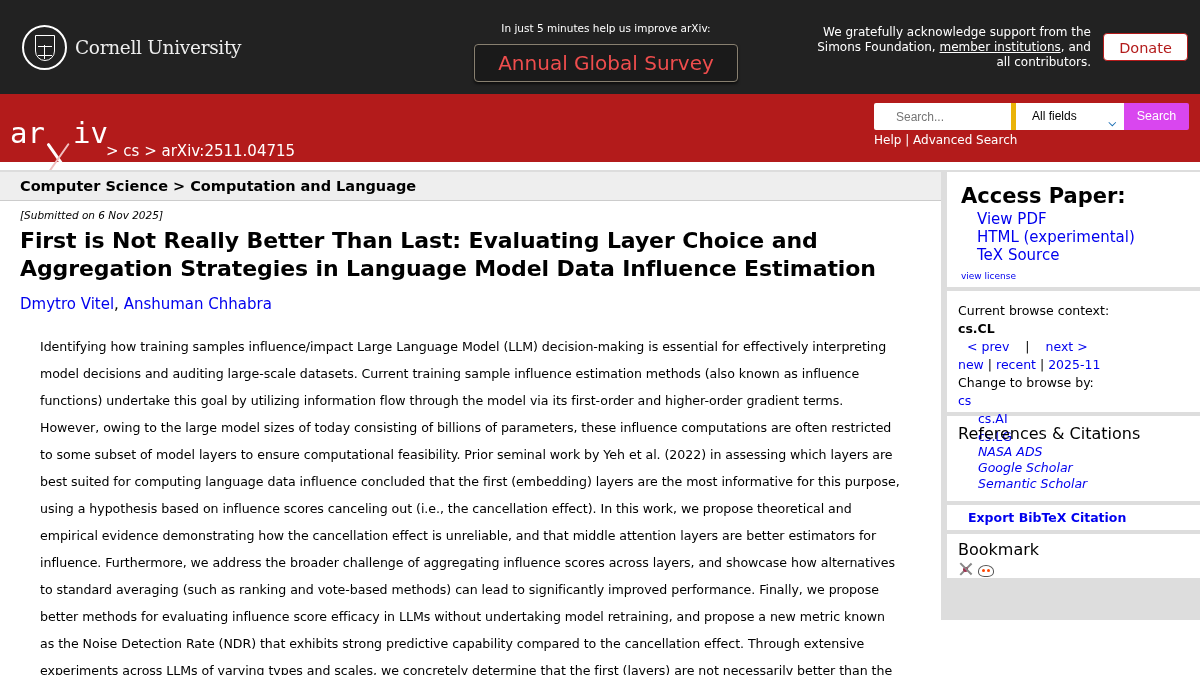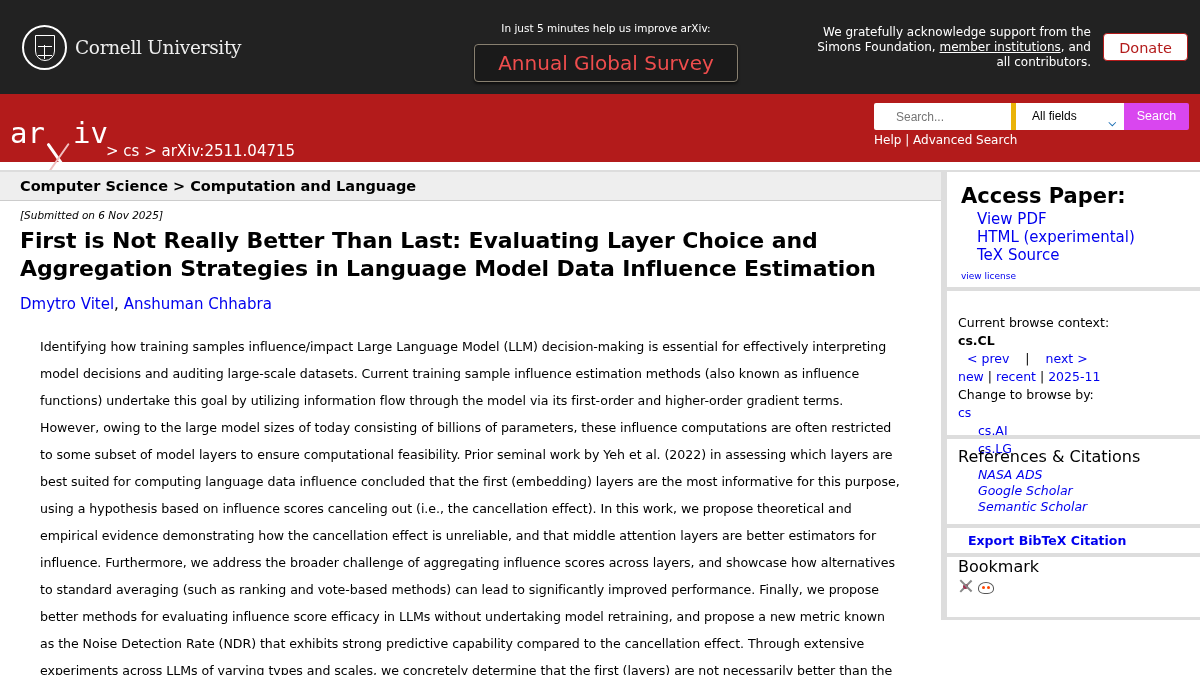--- a/index.html
+++ b/index.html
@@ -47,30 +47,30 @@
   .authors { margin: 12px 0 0 20px; font-size: 15px; }
   .abstract { margin: 20px 0 0 40px; width: 862px; font-size: 12.6px; line-height: 27px; letter-spacing: -0.05px; }
 
   
   .side { position: absolute; left: 941px; top: 170px; width: 259px; height: 450px; background: #dddddd; padding: 2px 0 0 6px; }
   .box { background: #fff; margin-bottom: 4px; padding-left: 11px; }
   .box1 { height: 115px; padding-left: 14px; padding-top: 12px; }
   .acc-title { font-weight: bold; font-size: 21px; }
   .acc-links { margin-left: 16px; margin-top: 2px; font-size: 15px; line-height: 18px; }
   .license { font-size: 9px; margin-left: 0px; }
-  .box2 { height: 144px; padding-top: 23px; font-size: 12.5px; line-height: 18px; }
+  .box2 { height: 121px; padding-top: 11px; font-size: 12.5px; line-height: 18px; }
   .cur { font-weight: bold; }
   .prevnext { margin-left: 9px; }
   .bar { color: #000; margin: 0 16px; }
   .indent { margin-left: 20px; }
   .box3 { height: 85px; padding-top: 8px; }
   .rc-title { font-size: 16px; line-height: 20px; }
   .rc-links { margin-left: 20px; font-size: 12.5px; line-height: 16px; font-style: italic; }
   .box4 { height: 25px; padding-left: 21px; line-height: 25px; font-weight: bold; font-size: 12.5px; }
-  .box5 { height: 60px; }
+  .box5 { height: 44px; padding-top: 6px; }
   .bm-title { font-size: 16px; }
   .bm-icons { display: flex; gap: 4px; margin-top: 2px; }
   .ico { width: 16px; height: 16px; position: relative; }
   .ico-x:before, .ico-x:after { content: ""; position: absolute; left: 7px; top: 0; width: 1.5px; height: 16px; background: #888; }
   .ico-x:before { transform: rotate(45deg); } .ico-x:after { transform: rotate(-45deg); }
   .ico-x span { position: absolute; left: 5px; top: 6px; width: 5px; height: 5px; background: #a03050; border-radius: 50%; }
   .ico-r { border: 1.5px solid #555; border-radius: 50% 50% 40% 40%; width: 16px; height: 12px; top: 4px; }
   .ico-r:before, .ico-r:after { content: ""; position: absolute; top: 3px; width: 3px; height: 3px; background: #ff4500; border-radius: 50%; }
   .ico-r:before { left: 3px; } .ico-r:after { right: 3px; }
 </style>

